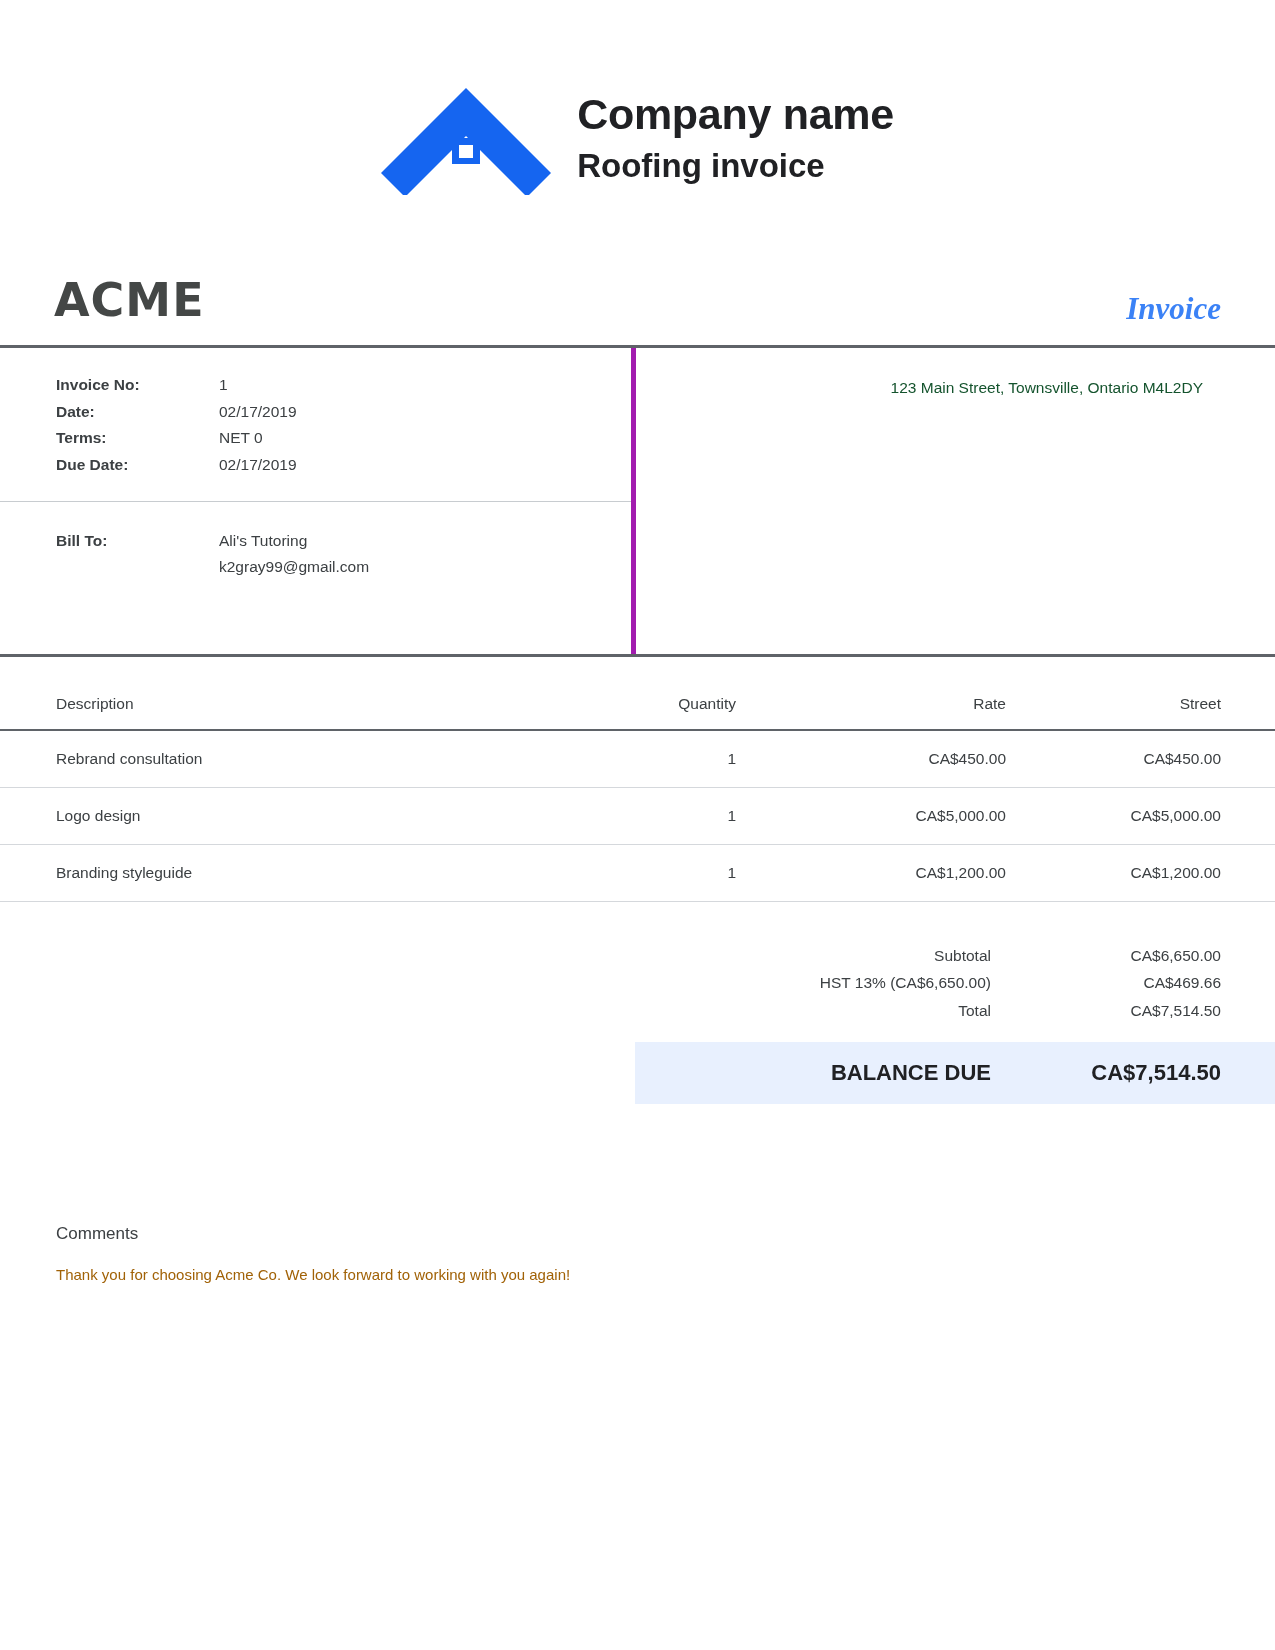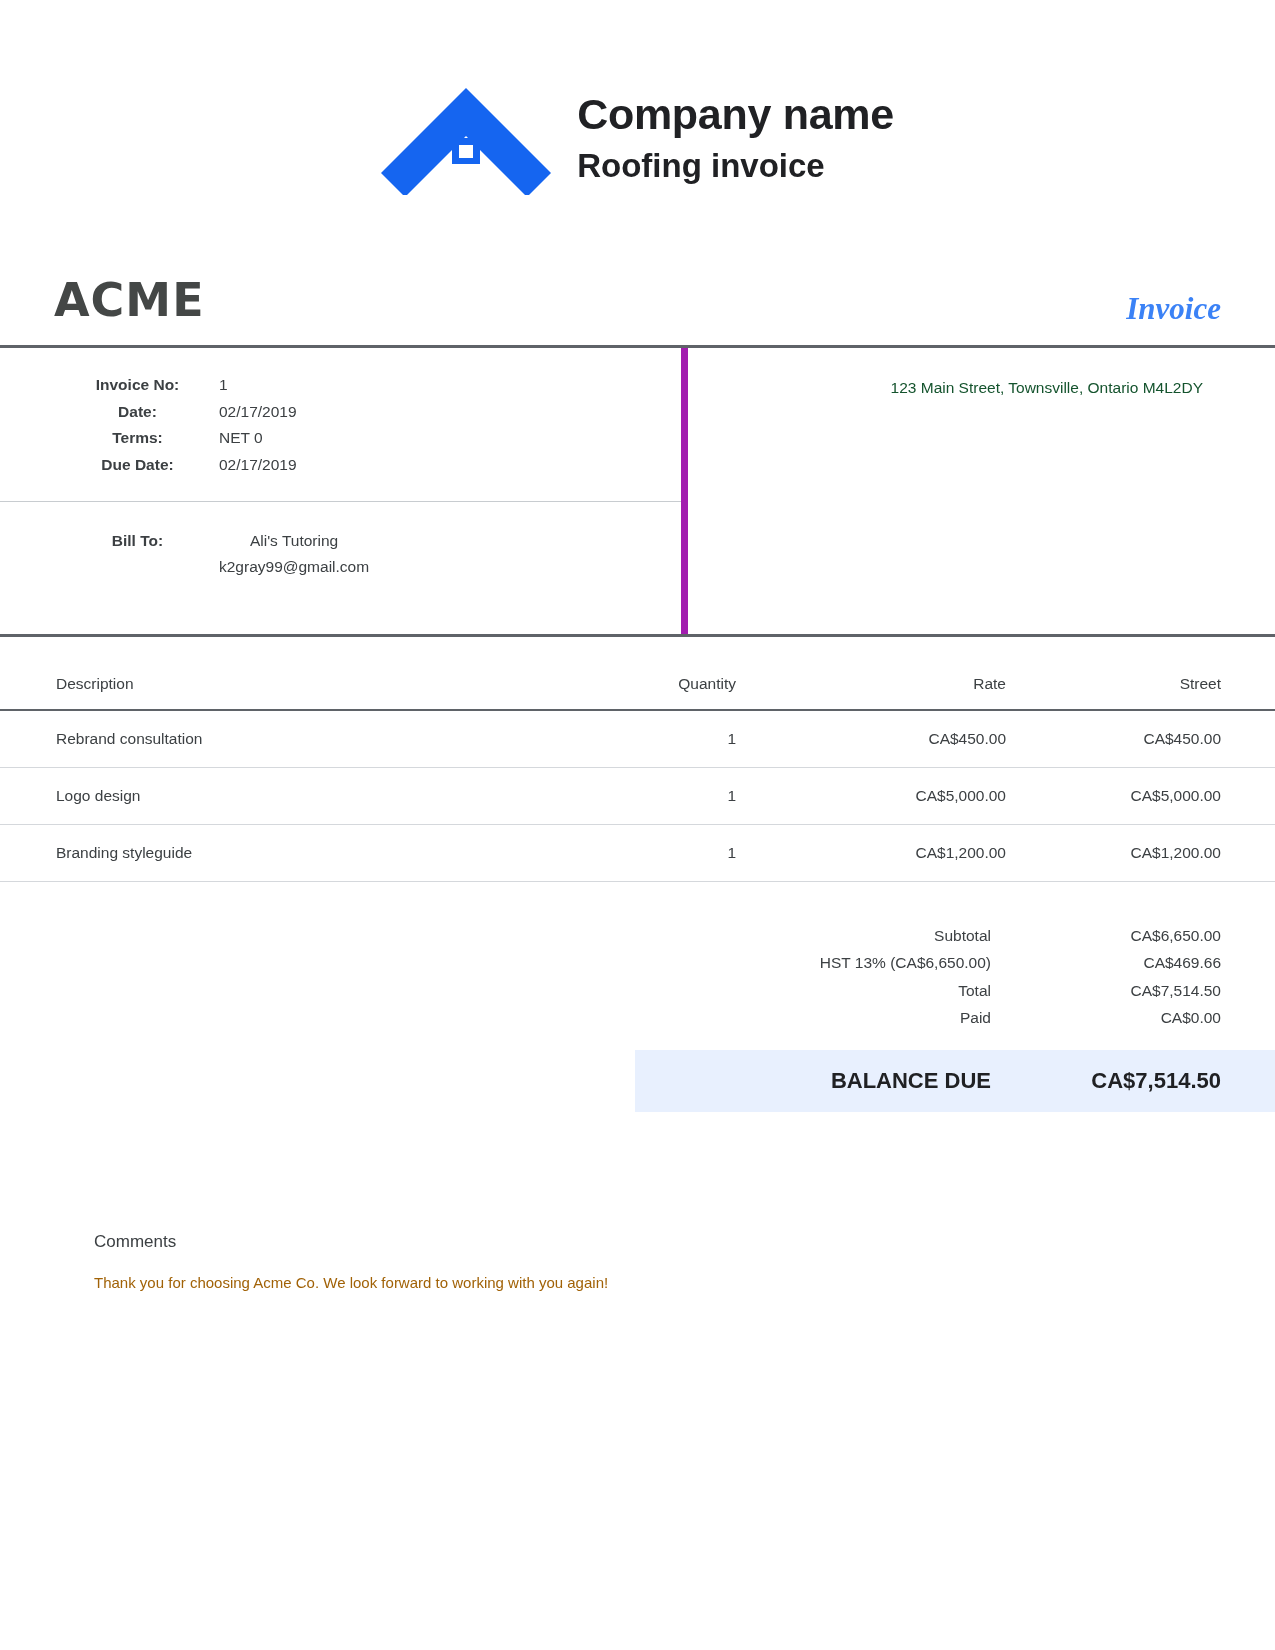--- a/index.html
+++ b/index.html
@@ -76,40 +76,39 @@
   .meta-wrap {
     margin-top: 18px;
     border-top: 3px solid #5f6368;
     border-bottom: 3px solid #5f6368;
   }
   .meta-grid {
     display: flex;
     width: 100%;
   }
   .meta-left {
-    width: 688px;
+    width: 636px;
     box-sizing: border-box;
-    border-right: 7px solid #a21caf;
-    text-align: center;
+    border-right: 5px solid #a21caf;
   }
   .meta-right {
     flex: 1;
     box-sizing: border-box;
     padding: 26px 72px 0 26px;
     text-align: right;
     font-size: 15.5px;
     line-height: 1.75;
     color: #14532d;
   }
   .meta-top {
     padding: 24px 0 22px 56px;
     border-bottom: 1px solid #c8ccd0;
   }
   .meta-bottom {
-    padding: 26px 0 20px 56px;
+    padding: 26px 0 40px 56px;
     min-height: 86px;
   }
   .meta-line {
     display: flex;
     font-size: 15.5px;
     line-height: 1.72;
   }
   .meta-label {
     width: 163px;
     font-weight: bold;
@@ -188,21 +187,20 @@
     text-align: right;
     font-size: 22px;
     font-weight: bold;
     color: #202124;
   }
 
   
   .comments {
     margin-top: 120px;
     padding: 0 26px 0 56px;
-    margin-left: 38px;
   }
   .comments-title {
     font-size: 17px;
     color: #3c4043;
     margin-bottom: 22px;
   }
   .comments-body {
     font-size: 15px;
     color: #a16207;
   }
@@ -304,24 +302,20 @@
       <span class="t-value">CA$6,650.00</span>
     </div>
     <div class="totals-row">
       <span class="t-label">HST 13% (CA$6,650.00)</span>
       <span class="t-value">CA$469.66</span>
     </div>
     <div class="totals-row">
       <span class="t-label">Total</span>
       <span class="t-value">CA$7,514.50</span>
     </div>
-    <div class="totals-row">
-      <span class="t-label">Paid</span>
-      <span class="t-value">CA$0.00</span>
-    </div>
     <div class="balance-row">
       <span class="b-label">BALANCE DUE</span>
       <span class="b-value">CA$7,514.50</span>
     </div>
   </div>
 </div>
 
 <div class="comments">
   <div class="comments-title">Comments</div>
   <div class="comments-body">Thank you for choosing Acme Co. We look forward to working with you again!</div>

